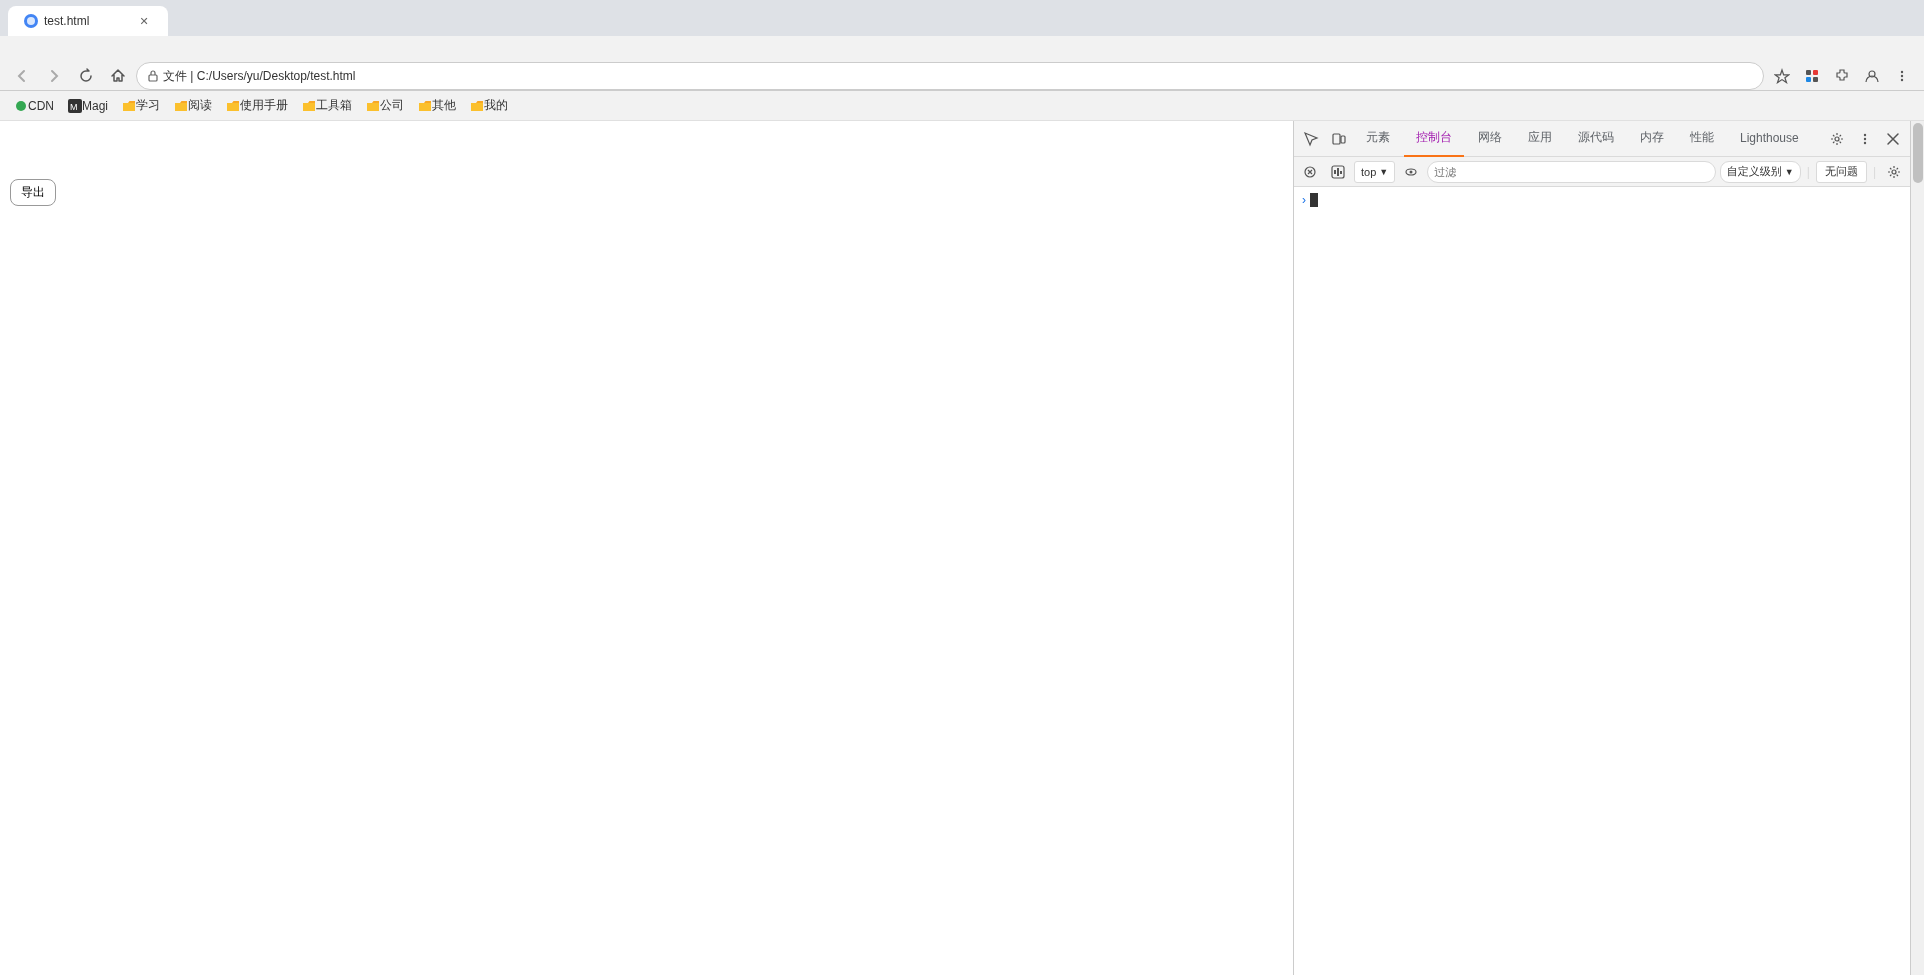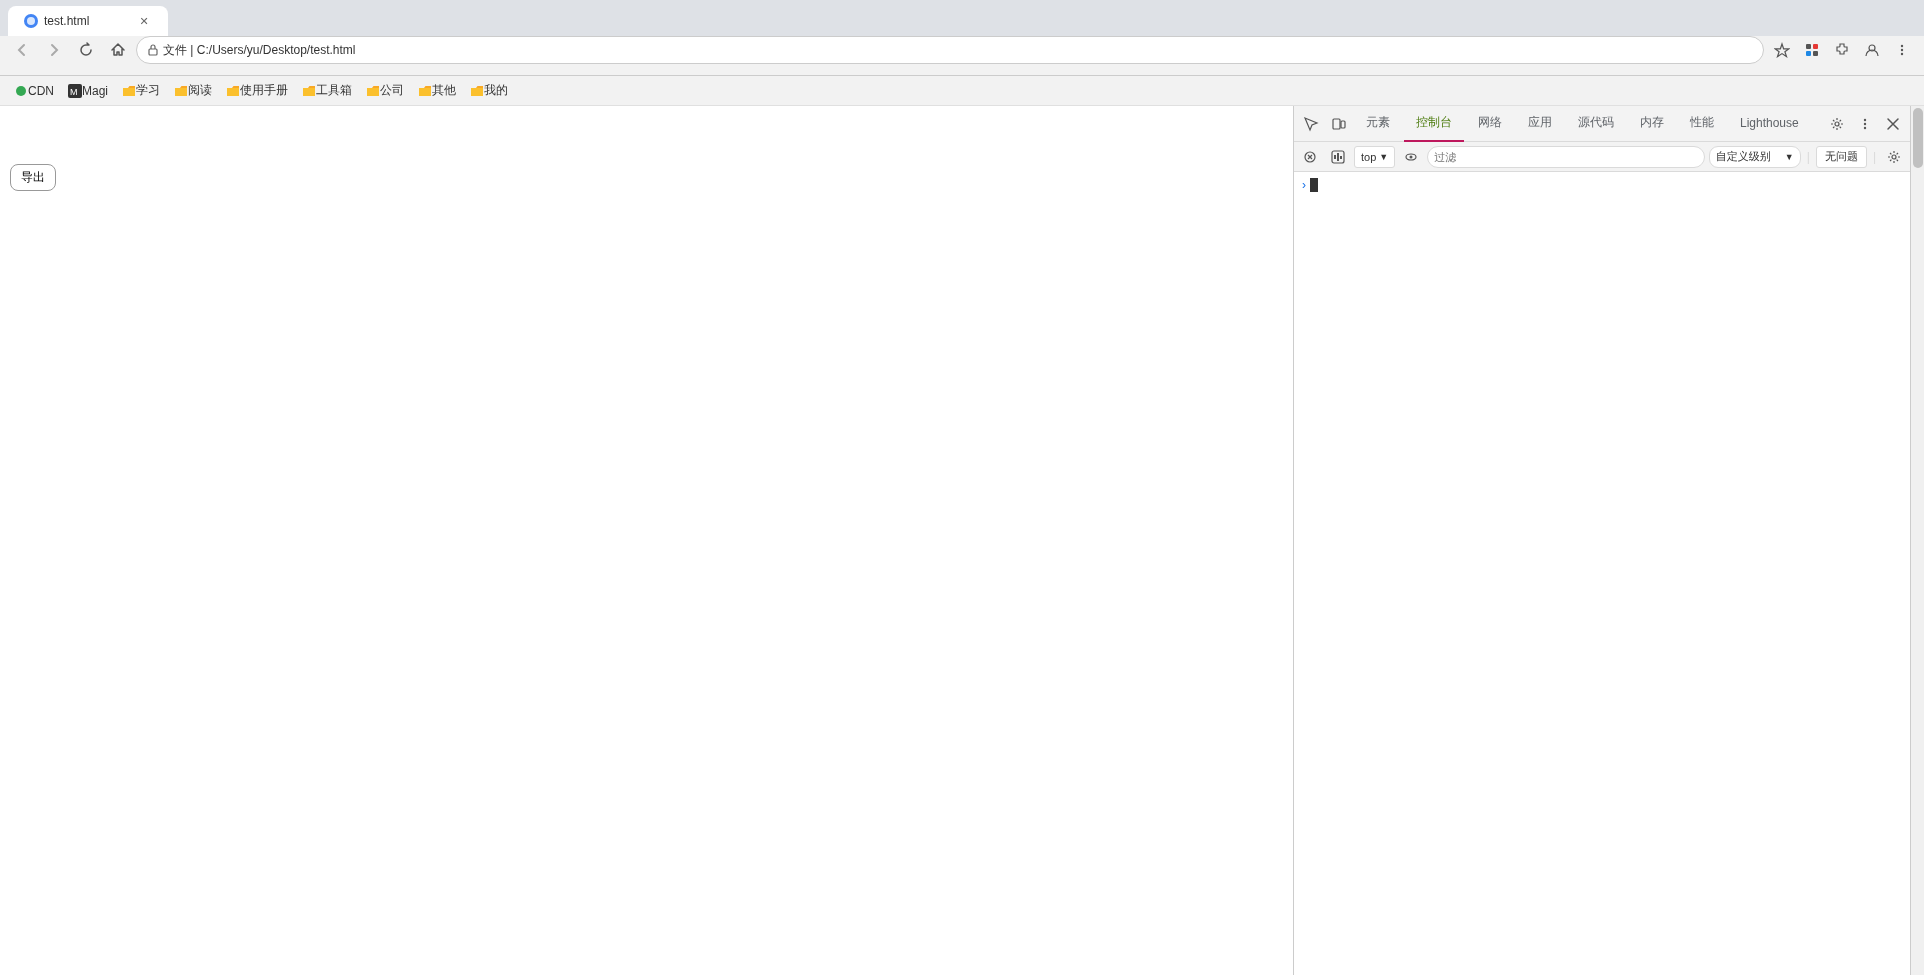--- a/index.html
+++ b/index.html
@@ -9,21 +9,21 @@
     .browser-frame { display: flex; flex-direction: column; width: 1924px; height: 975px; background: #dee1e6; }
 
     
     .tab-bar { height: 36px; background: #dee1e6; display: flex; align-items: flex-end; padding-left: 8px; }
     .tab { height: 30px; background: #ffffff; border-radius: 8px 8px 0 0; padding: 0 16px; display: flex; align-items: center; font-size: 12px; color: #333; min-width: 160px; max-width: 240px; position: relative; }
     .tab-favicon { width: 14px; height: 14px; margin-right: 6px; background: #4285f4; border-radius: 50%; display: flex; align-items: center; justify-content: center; font-size: 8px; color: white; }
     .tab-title { flex: 1; white-space: nowrap; overflow: hidden; text-overflow: ellipsis; }
     .tab-close { width: 16px; height: 16px; display: flex; align-items: center; justify-content: center; border-radius: 50%; cursor: pointer; color: #666; font-size: 11px; margin-left: 4px; }
 
     
-    .nav-bar { height: 40px; background: #f2f2f2; display: flex; align-items: flex-start; padding: 0 8px; gap: 4px; border-bottom: 1px solid #ccc; }
+    .nav-bar { height: 55px; background: #f2f2f2; display: flex; align-items: flex-end; padding: 0 8px; gap: 4px; border-bottom: 1px solid #ccc; }
     .nav-btn { width: 28px; height: 28px; border: none; background: transparent; cursor: pointer; border-radius: 50%; display: flex; align-items: center; justify-content: center; color: #666; font-size: 16px; }
     .nav-btn.disabled { color: #ccc; cursor: default; }
     .address-bar-container { flex: 1; height: 28px; background: white; border: 1px solid #ccc; border-radius: 14px; display: flex; align-items: center; padding: 0 10px; font-size: 12px; color: #333; }
     .address-bar-lock { color: #666; margin-right: 4px; font-size: 11px; }
     .address-bar-url { flex: 1; color: #333; font-size: 12px; }
     .nav-right-btns { display: flex; gap: 2px; }
     .nav-icon-btn { width: 28px; height: 28px; border: none; background: transparent; cursor: pointer; border-radius: 50%; display: flex; align-items: center; justify-content: center; color: #555; font-size: 14px; }
 
     
     .bookmarks-bar { height: 30px; background: #f2f2f2; display: flex; align-items: center; padding: 0 8px; gap: 2px; border-bottom: 1px solid #e0e0e0; }
@@ -38,30 +38,30 @@
     .page-content { flex: 1; background: white; position: relative; overflow: auto; }
     .page-button { position: absolute; top: 58px; left: 10px; }
     .export-btn { padding: 4px 10px; border: 1px solid #999; background: white; cursor: pointer; font-size: 12px; border-radius: 8px; }
 
     
     .devtools-panel { width: 617px; background: #ffffff; border-left: 1px solid #ccc; display: flex; flex-direction: column; }
 
     
     .devtools-header { height: 36px; background: #f3f3f3; border-bottom: 1px solid #dadada; display: flex; align-items: center; padding: 0 4px; gap: 2px; }
     .devtools-tab { padding: 0 12px; height: 36px; display: flex; align-items: center; font-size: 12px; color: #5f6368; cursor: pointer; border-bottom: 2px solid transparent; }
-    .devtools-tab.active { color: #4d7c0f; border-bottom: 2px solid #be185d; }
+    .devtools-tab.active { color: #a21caf; border-bottom: 2px solid #f97316; }
     .devtools-icons { display: flex; gap: 2px; margin-left: auto; }
     .devtools-icon-btn { width: 26px; height: 26px; border: none; background: transparent; cursor: pointer; border-radius: 4px; display: flex; align-items: center; justify-content: center; color: #5f6368; font-size: 14px; }
 
     
     .devtools-toolbar { height: 30px; background: #f3f3f3; border-bottom: 1px solid #dadada; display: flex; align-items: center; padding: 0 4px; gap: 4px; }
     .devtools-toolbar-btn { width: 24px; height: 24px; border: none; background: transparent; cursor: pointer; border-radius: 3px; display: flex; align-items: center; justify-content: center; color: #5f6368; font-size: 13px; }
     .context-selector { display: flex; align-items: center; padding: 0 6px; height: 22px; border: 1px solid #dadada; border-radius: 3px; background: white; font-size: 11px; color: #333; cursor: pointer; gap: 3px; }
     .filter-input { flex: 1; height: 22px; border: 1px solid #dadada; border-radius: 11px; padding: 0 6px; font-size: 11px; background: white; }
-    .severity-selector { padding: 0 6px; height: 22px; border: 1px solid #dadada; border-radius: 9px; background: white; font-size: 11px; color: #333; cursor: pointer; display: flex; align-items: center; gap: 14px; }
+    .severity-selector { padding: 0 6px; height: 22px; border: 1px solid #dadada; border-radius: 9px; background: white; font-size: 11px; color: #333; cursor: pointer; display: flex; align-items: center; gap: 3px; }
     .no-issues-badge { padding: 0 8px; height: 22px; border: 1px solid #dadada; border-radius: 3px; background: white; font-size: 11px; color: #333; display: flex; align-items: center; }
     .settings-icon-btn { width: 24px; height: 24px; border: none; background: transparent; cursor: pointer; border-radius: 3px; display: flex; align-items: center; justify-content: center; color: #5f6368; font-size: 13px; }
 
     
     .console-content { flex: 1; background: white; padding: 4px 0; overflow: auto; }
     .console-prompt { display: flex; align-items: center; padding: 2px 8px; }
     .console-chevron { color: #1a73e8; font-size: 12px; margin-right: 4px; }
     .console-cursor { width: 8px; height: 14px; background: #333; display: inline-block; }
 
     

